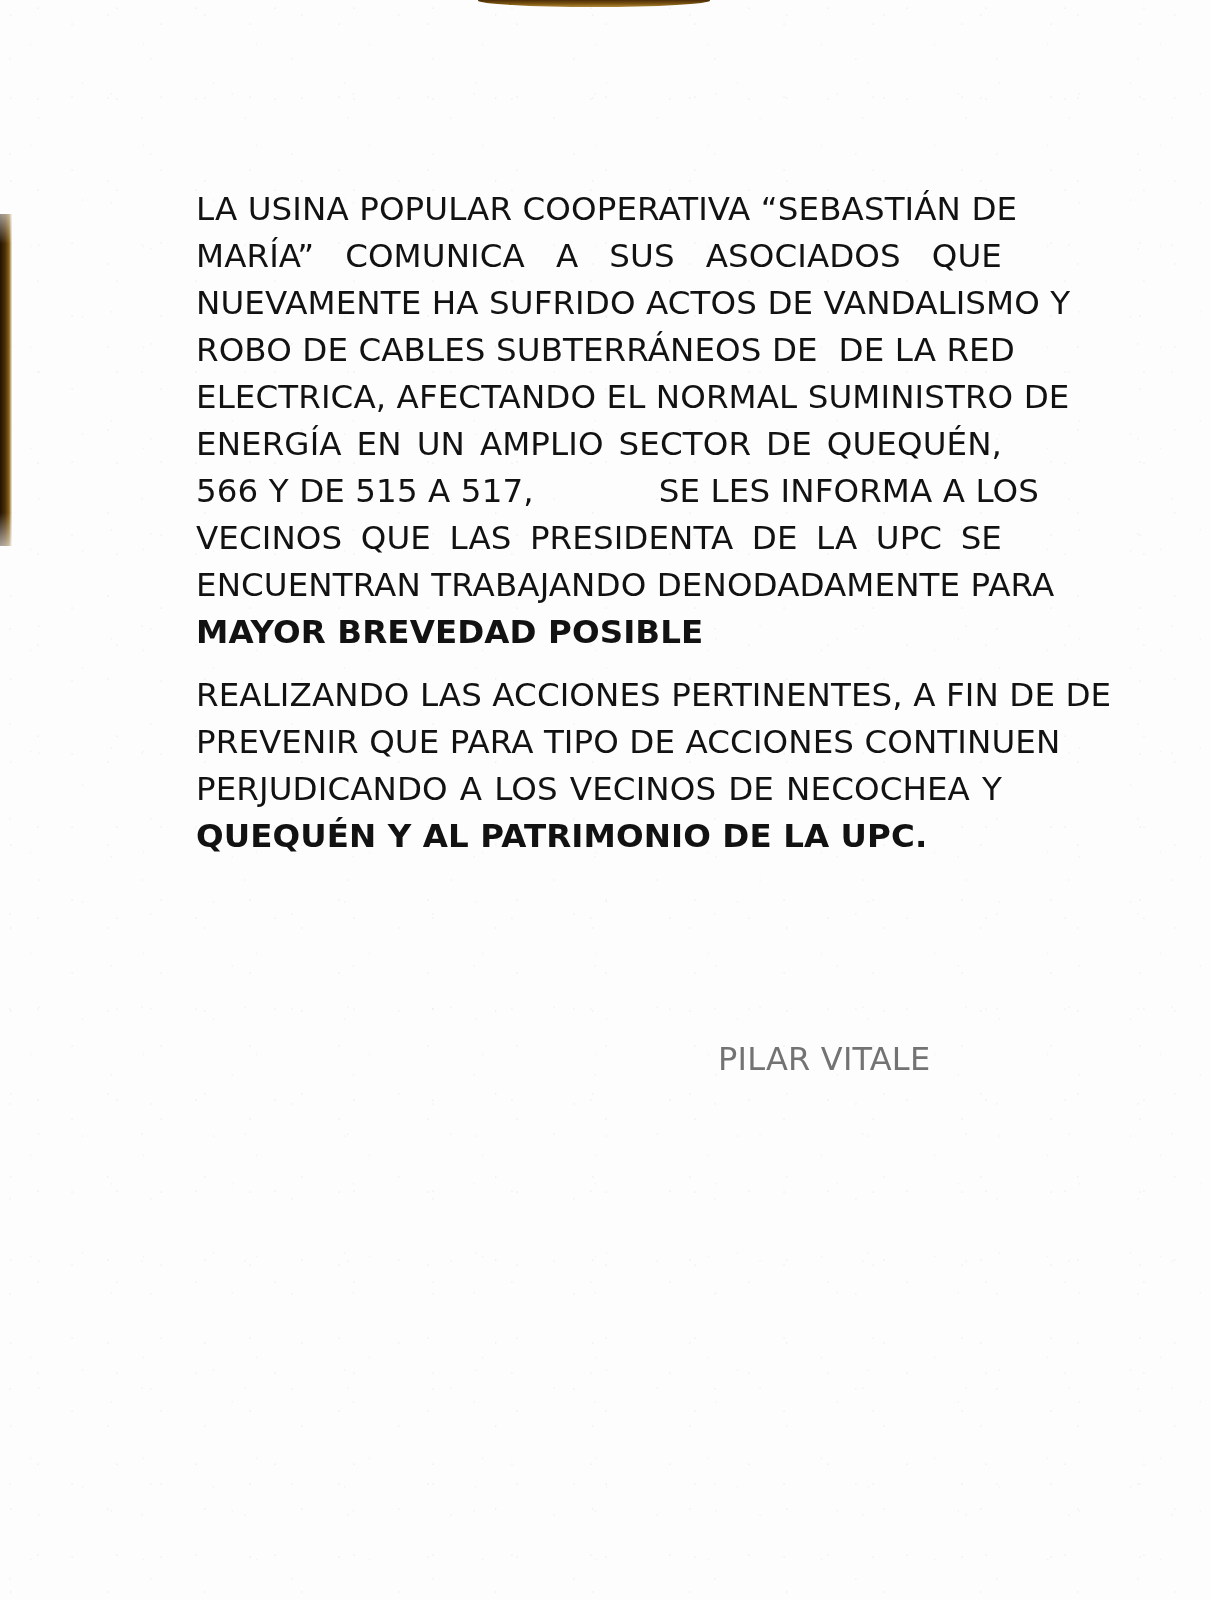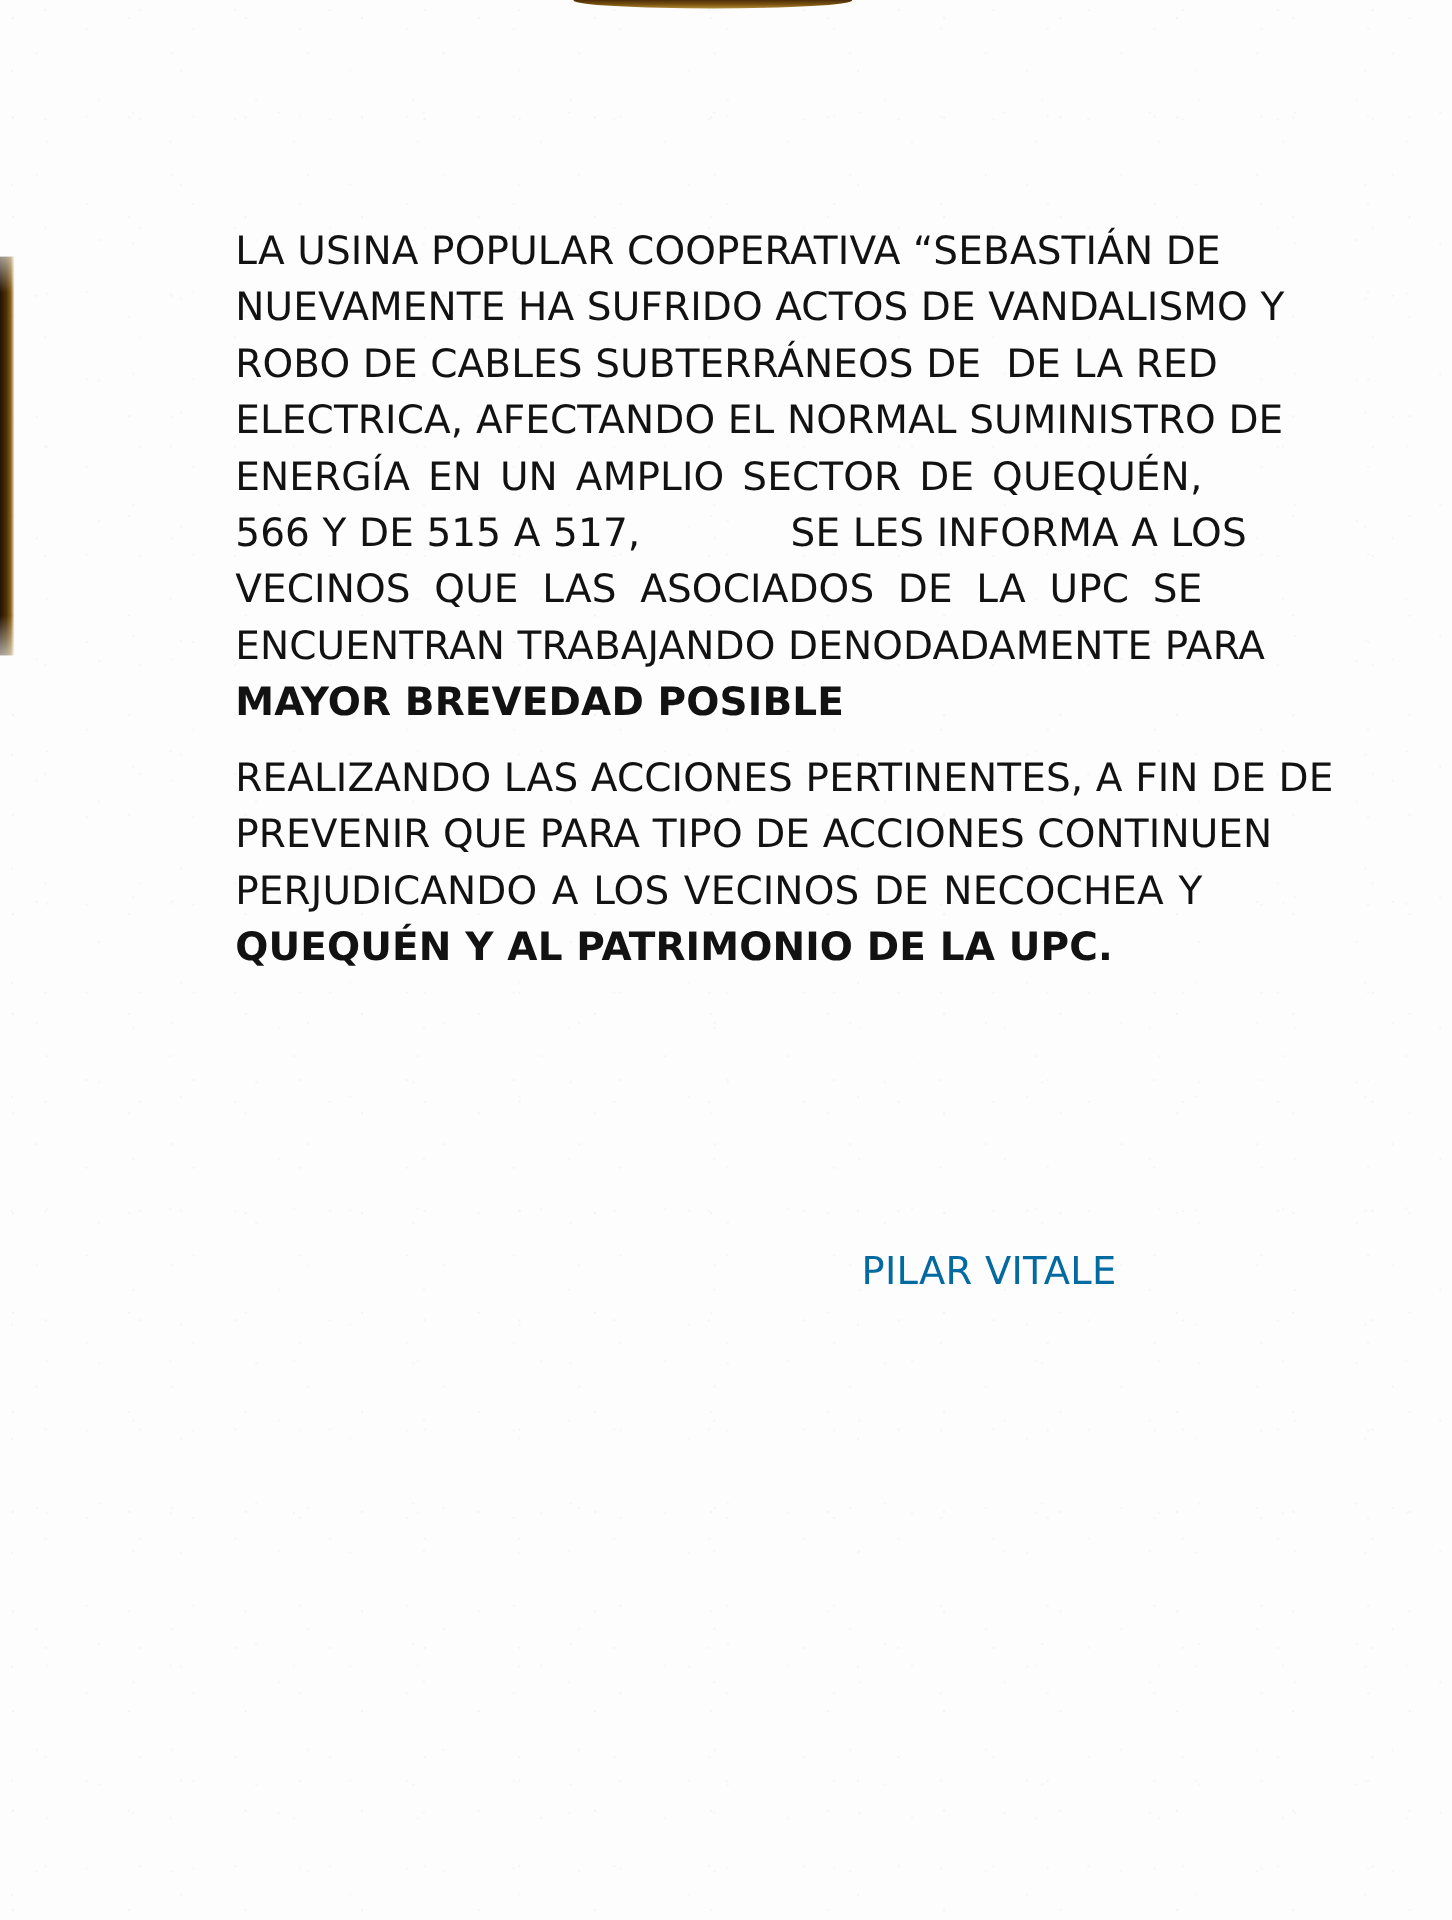--- a/index.html
+++ b/index.html
@@ -102,21 +102,21 @@
     text-align-last: left;
   }
 
   .signature-block {
     position: absolute;
     left: 0;
     top: 850px;
     width: 806px;
   }
   .signature-line {
-    color: #0369a1;
+    color: #737373;
     font-size: 32px;
     line-height: 47px;
     letter-spacing: 0.2px;
     white-space: pre;
   }
   .sig-name   { padding-left: 522px; margin-bottom: 14px; }
   .sig-title  { padding-left: 529px; }
 </style>
 </head>
 <body>
@@ -125,26 +125,27 @@
 
   <div class="paper-noise"></div>
 
   <div class="scan-edge-top"></div>
   <div class="scan-edge-left"></div>
 
   <div class="doc-body">
 
     <p class="doc-paragraph">
       <span class="doc-line">LA USINA POPULAR COOPERATIVA “SEBASTIÁN DE</span>
+      <span class="doc-line">MARÍA” COMUNICA A SUS ASOCIADOS QUE</span>
       <span class="doc-line">NUEVAMENTE HA SUFRIDO ACTOS DE VANDALISMO Y</span>
       <span class="doc-line">ROBO DE CABLES SUBTERRÁNEOS DE  DE LA RED</span>
       <span class="doc-line">ELECTRICA, AFECTANDO EL NORMAL SUMINISTRO DE</span>
       <span class="doc-line">ENERGÍA EN UN AMPLIO SECTOR DE QUEQUÉN,</span>
       <span class="doc-line gap-line">566 Y DE 515 A 517,            SE LES INFORMA A LOS</span>
-      <span class="doc-line">VECINOS QUE LAS ASOCIADOS DE LA UPC SE</span>
+      <span class="doc-line">VECINOS QUE LAS PRESIDENTA DE LA UPC SE</span>
       <span class="doc-line">ENCUENTRAN TRABAJANDO DENODADAMENTE PARA</span>
       <span class="doc-line last-line">MAYOR BREVEDAD POSIBLE</span>
     </p>
 
     <p class="doc-paragraph">
       <span class="doc-line">REALIZANDO LAS ACCIONES PERTINENTES, A FIN DE DE</span>
       <span class="doc-line">PREVENIR QUE PARA TIPO DE ACCIONES CONTINUEN</span>
       <span class="doc-line">PERJUDICANDO A LOS VECINOS DE NECOCHEA Y</span>
       <span class="doc-line last-line">QUEQUÉN Y AL PATRIMONIO DE LA UPC.</span>
     </p>

